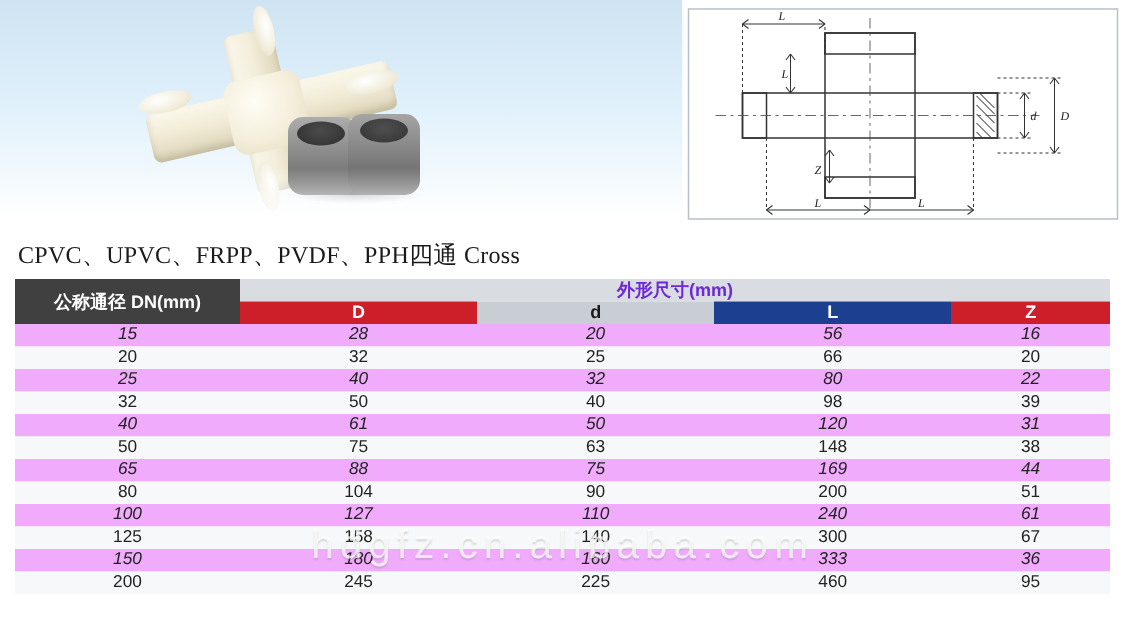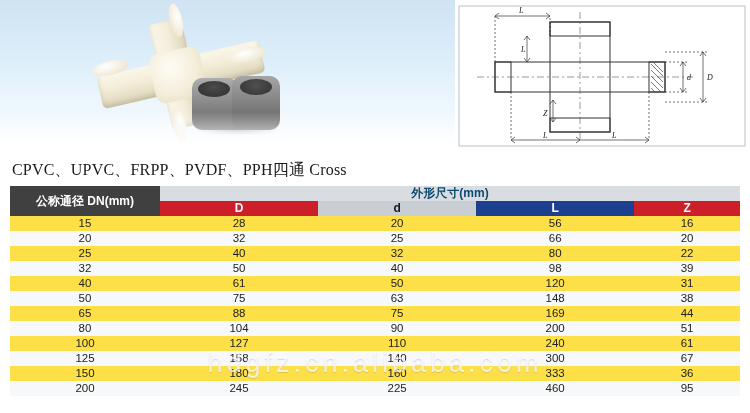--- a/index.html
+++ b/index.html
@@ -177,31 +177,31 @@
     background: #404040;
     color: #ffffff;
     font-weight: bold;
     font-size: 12px;
     width: 150px;
     height: 41px;
     border-right: 2px solid #ffffff;
   }
   .th-outer {
     background: #d9dde2;
-    color: #0c4a6e;
+    color: #6d28d9;
     font-weight: bold;
     font-size: 12px;
     height: 20px;
     border-bottom: 2px solid #ffffff;
   }
   .th-d   { background: #cc1f2a; color: #fff; font-weight: bold; font-size: 12px; height: 19px; border-right: 2px solid #fff; }
   .th-d2  { background: #c9ced4; color: #1a1a1a; font-weight: bold; font-size: 12px; height: 19px; border-right: 2px solid #fff; }
   .th-l   { background: #1d3f8f; color: #fff; font-weight: bold; font-size: 12px; height: 19px; border-right: 2px solid #fff; }
   .th-z   { background: #cc1f2a; color: #fff; font-weight: bold; font-size: 12px; height: 19px; }
-  tbody tr.odd  td { background: #fde047; }
+  tbody tr.odd  td { background: #f0abfc; font-style: italic; }
   tbody tr.even td { background: #f7f8f9; }
   tbody td { color: #222; border-right: 2px solid #ffffff; }
   tbody td:last-child { border-right: none; }
 
   
   .watermark {
     position: absolute;
     left: 0;
     top: 348px;
     width: 750px;

